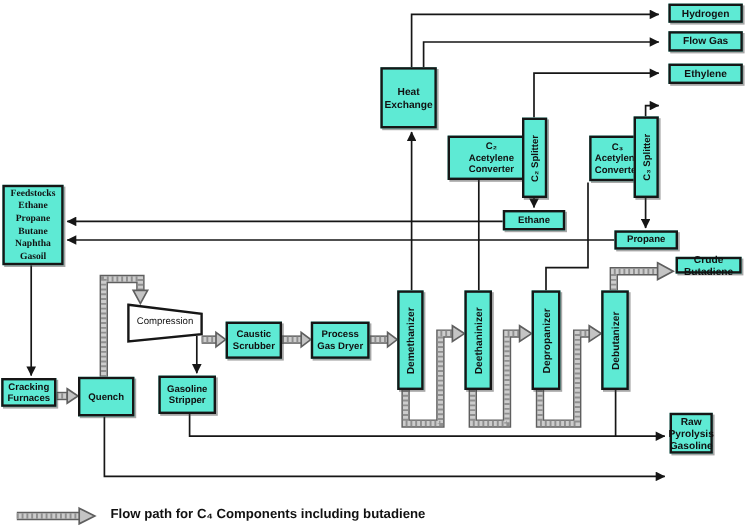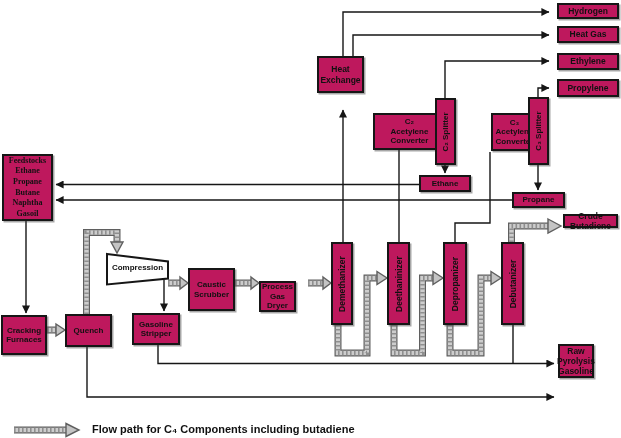--- a/index.html
+++ b/index.html
@@ -2,35 +2,35 @@
 <html><head>
 <meta charset="utf-8">
 <style>
   html,body{margin:0;padding:0;background:#ffffff;}
   .stage{
     position:relative;width:621px;height:438px;background:#ffffff;
     font-family:"Liberation Sans",sans-serif;overflow:hidden;color:#111;
   }
   svg.lines{position:absolute;left:0;top:0;}
   .box{
-    position:absolute;box-sizing:border-box;background:#be185d;
+    position:absolute;box-sizing:border-box;background:#5eead4;
     border:2px solid #161616;display:flex;align-items:center;justify-content:center;
     text-align:center;font-weight:bold;font-size:8px;line-height:1.18;
     white-space:pre-line;color:#111;box-shadow:1.5px 1.5px 0 rgba(60,60,60,0.45);
   }
   .feed{line-height:1.32;justify-content:center;font-family:Liberation Serif, serif;}
   .out{font-size:8.5px;}
   .vbox{padding:0;}
   .vlabel{
     position:absolute;left:50%;top:50%;
     transform:translate(-50%,-50%) rotate(-90deg);
     white-space:nowrap;font-size:8.5px;font-weight:bold;
   }
   .freefloat{
-    position:absolute;font-weight:bold;font-size:8px;text-align:center;
+    position:absolute;font-weight:normal;font-size:8px;text-align:center;
     background:transparent;border:none;box-shadow:none;
   }
   .legend-text{position:absolute;font-size:11px;font-weight:bold;white-space:nowrap;}
   
   .hsO{fill:none;stroke:#5f5f5f;stroke-width:7;stroke-linejoin:miter;}
   .hsF{fill:none;stroke:#cdcdcd;stroke-width:4.6;stroke-linejoin:miter;}
   .hsS{fill:none;stroke:#8f8f8f;stroke-width:4.6;stroke-dasharray:1.6 2.4;stroke-linejoin:miter;}
   .hhead{fill:#c4c4c4;stroke:#5f5f5f;stroke-width:1.4;}
   .pline{fill:none;stroke:#161616;stroke-width:1.4;}
   .cshape{fill:#ffffff;stroke:#161616;stroke-width:2;}
@@ -123,37 +123,37 @@
     <polygon class="cshape" points="107,254 168,261.5 168,278.5 107,284.5"></polygon>
   </svg>
 
   <div class="box feed" style="left:2px;top:154px;width:51px;height:67px">Feedstocks
 Ethane
 Propane
 Butane
 Naphtha
 Gasoil</div>
 
-  <div class="box" style="left:1px;top:315px;width:46px;height:40px">Cracking
+  <div class="box" style="left:1px;top:315px;width:46px;height:24px">Cracking
 Furnaces</div>
 
   <div class="box" style="left:65px;top:314px;width:47px;height:33px">Quench</div>
 
   <div class="freefloat" style="left:109px;top:263px;width:57px">Compression</div>
 
   <div class="box" style="left:132px;top:313px;width:48px;height:32px">Gasoline
 Stripper</div>
 
-  <div class="box" style="left:188px;top:268px;width:47px;height:43px">Caustic
+  <div class="box" style="left:188px;top:268px;width:47px;height:31px">Caustic
 Scrubber</div>
 
-  <div class="box" style="left:259px;top:281px;width:37px;height:31px">Process
+  <div class="box" style="left:259px;top:268px;width:49px;height:31px">Process
 Gas Dryer</div>
 
-  <div class="box out" style="left:317px;top:56px;width:47px;height:37px">Heat
+  <div class="box out" style="left:317px;top:56px;width:47px;height:51px">Heat
 Exchange</div>
 
   <div class="box" style="left:373px;top:113px;width:73px;height:37px">C₂
 Acetylene
 Converter</div>
 
   <div class="box vbox" style="left:435px;top:98px;width:21px;height:67px">
     <span class="vlabel" style="font-size:8px">C₂ Splitter</span>
   </div>
 
@@ -180,25 +180,24 @@
   <div class="box vbox" style="left:443px;top:242px;width:24px;height:83px">
     <span class="vlabel">Depropanizer</span>
   </div>
 
   <div class="box vbox" style="left:501px;top:242px;width:23px;height:83px">
     <span class="vlabel">Debutanizer</span>
   </div>
 
   <div class="box out" style="left:557px;top:3px;width:62px;height:16px">Hydrogen</div>
 
-  <div class="box out" style="left:557px;top:26px;width:62px;height:17px">Heat Gas</div>
+  <div class="box out" style="left:557px;top:26px;width:62px;height:17px">Flow Gas</div>
 
   <div class="box out" style="left:557px;top:53px;width:62px;height:17px">Ethylene</div>
 
-  <div class="box out" style="left:557px;top:79px;width:62px;height:18px">Propylene</div>
 
   <div class="box out" style="left:563px;top:214px;width:55px;height:14px">Crude
 Butadiene</div>
 
   <div class="box out" style="left:558px;top:344px;width:36px;height:34px">Raw
 Pyrolysis
 Gasoline</div>
 
 
   <div class="legend-text" style="left:92px;top:423px">Flow path for C₄ Components including butadiene</div>

